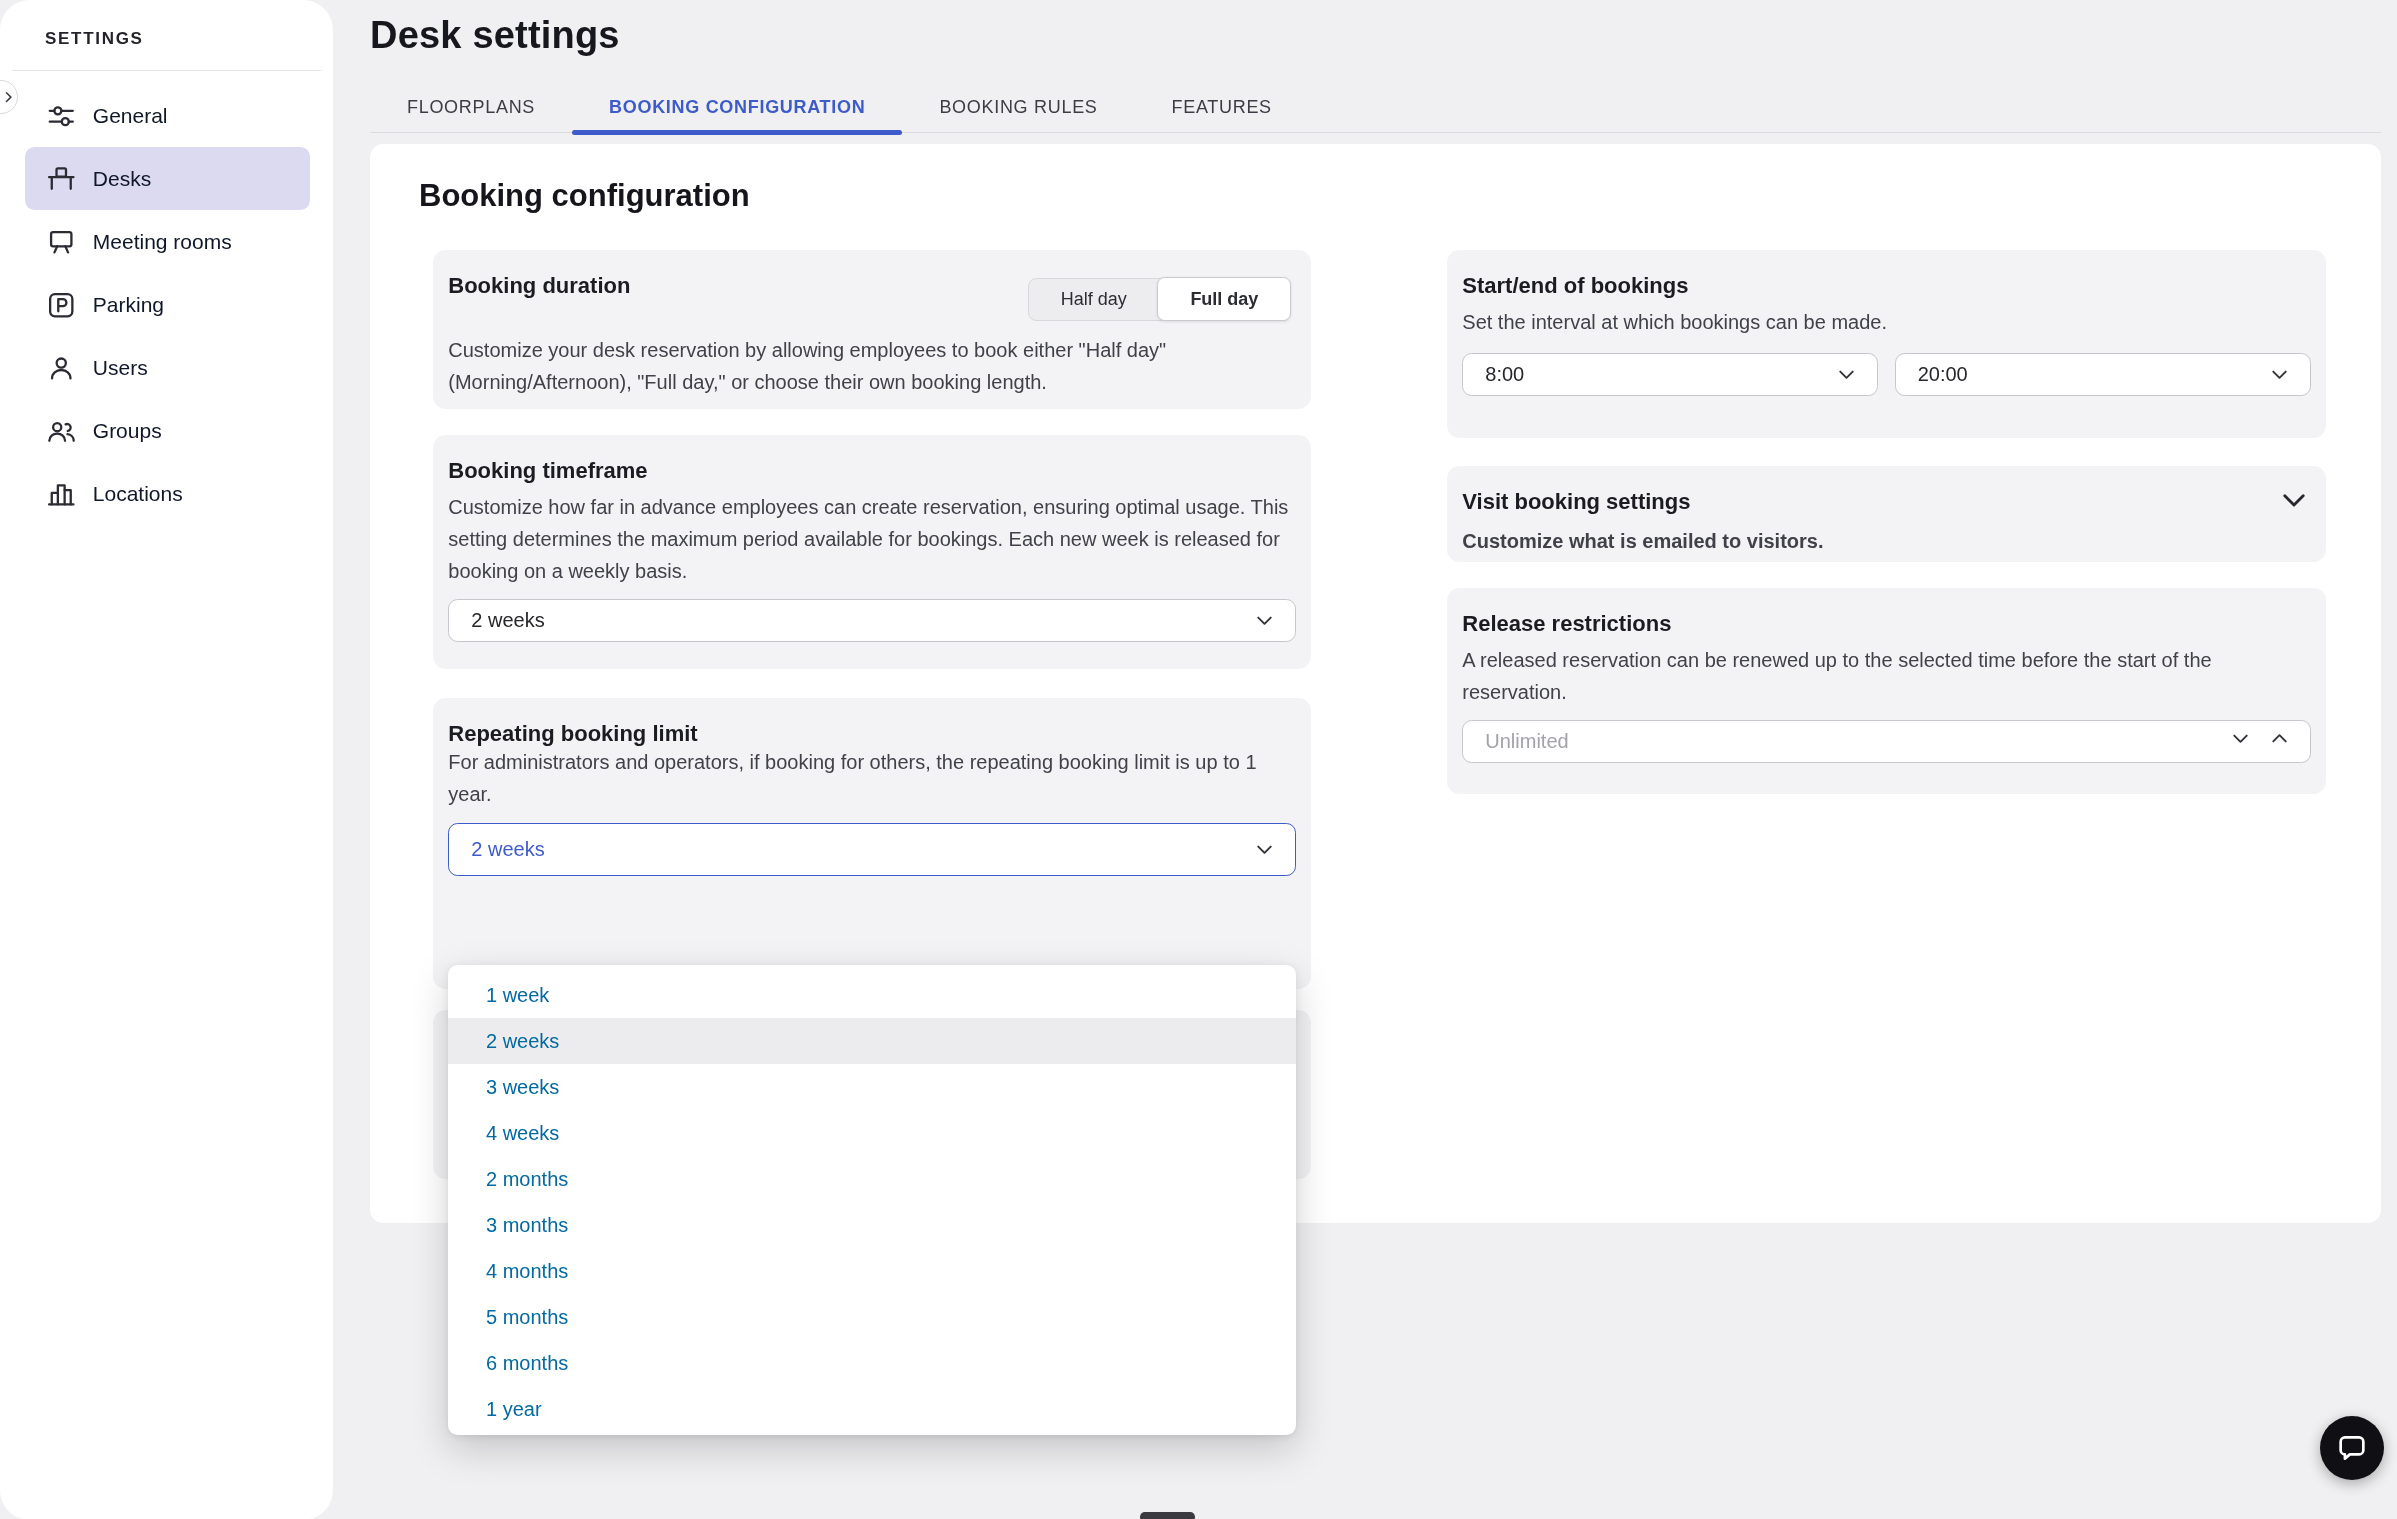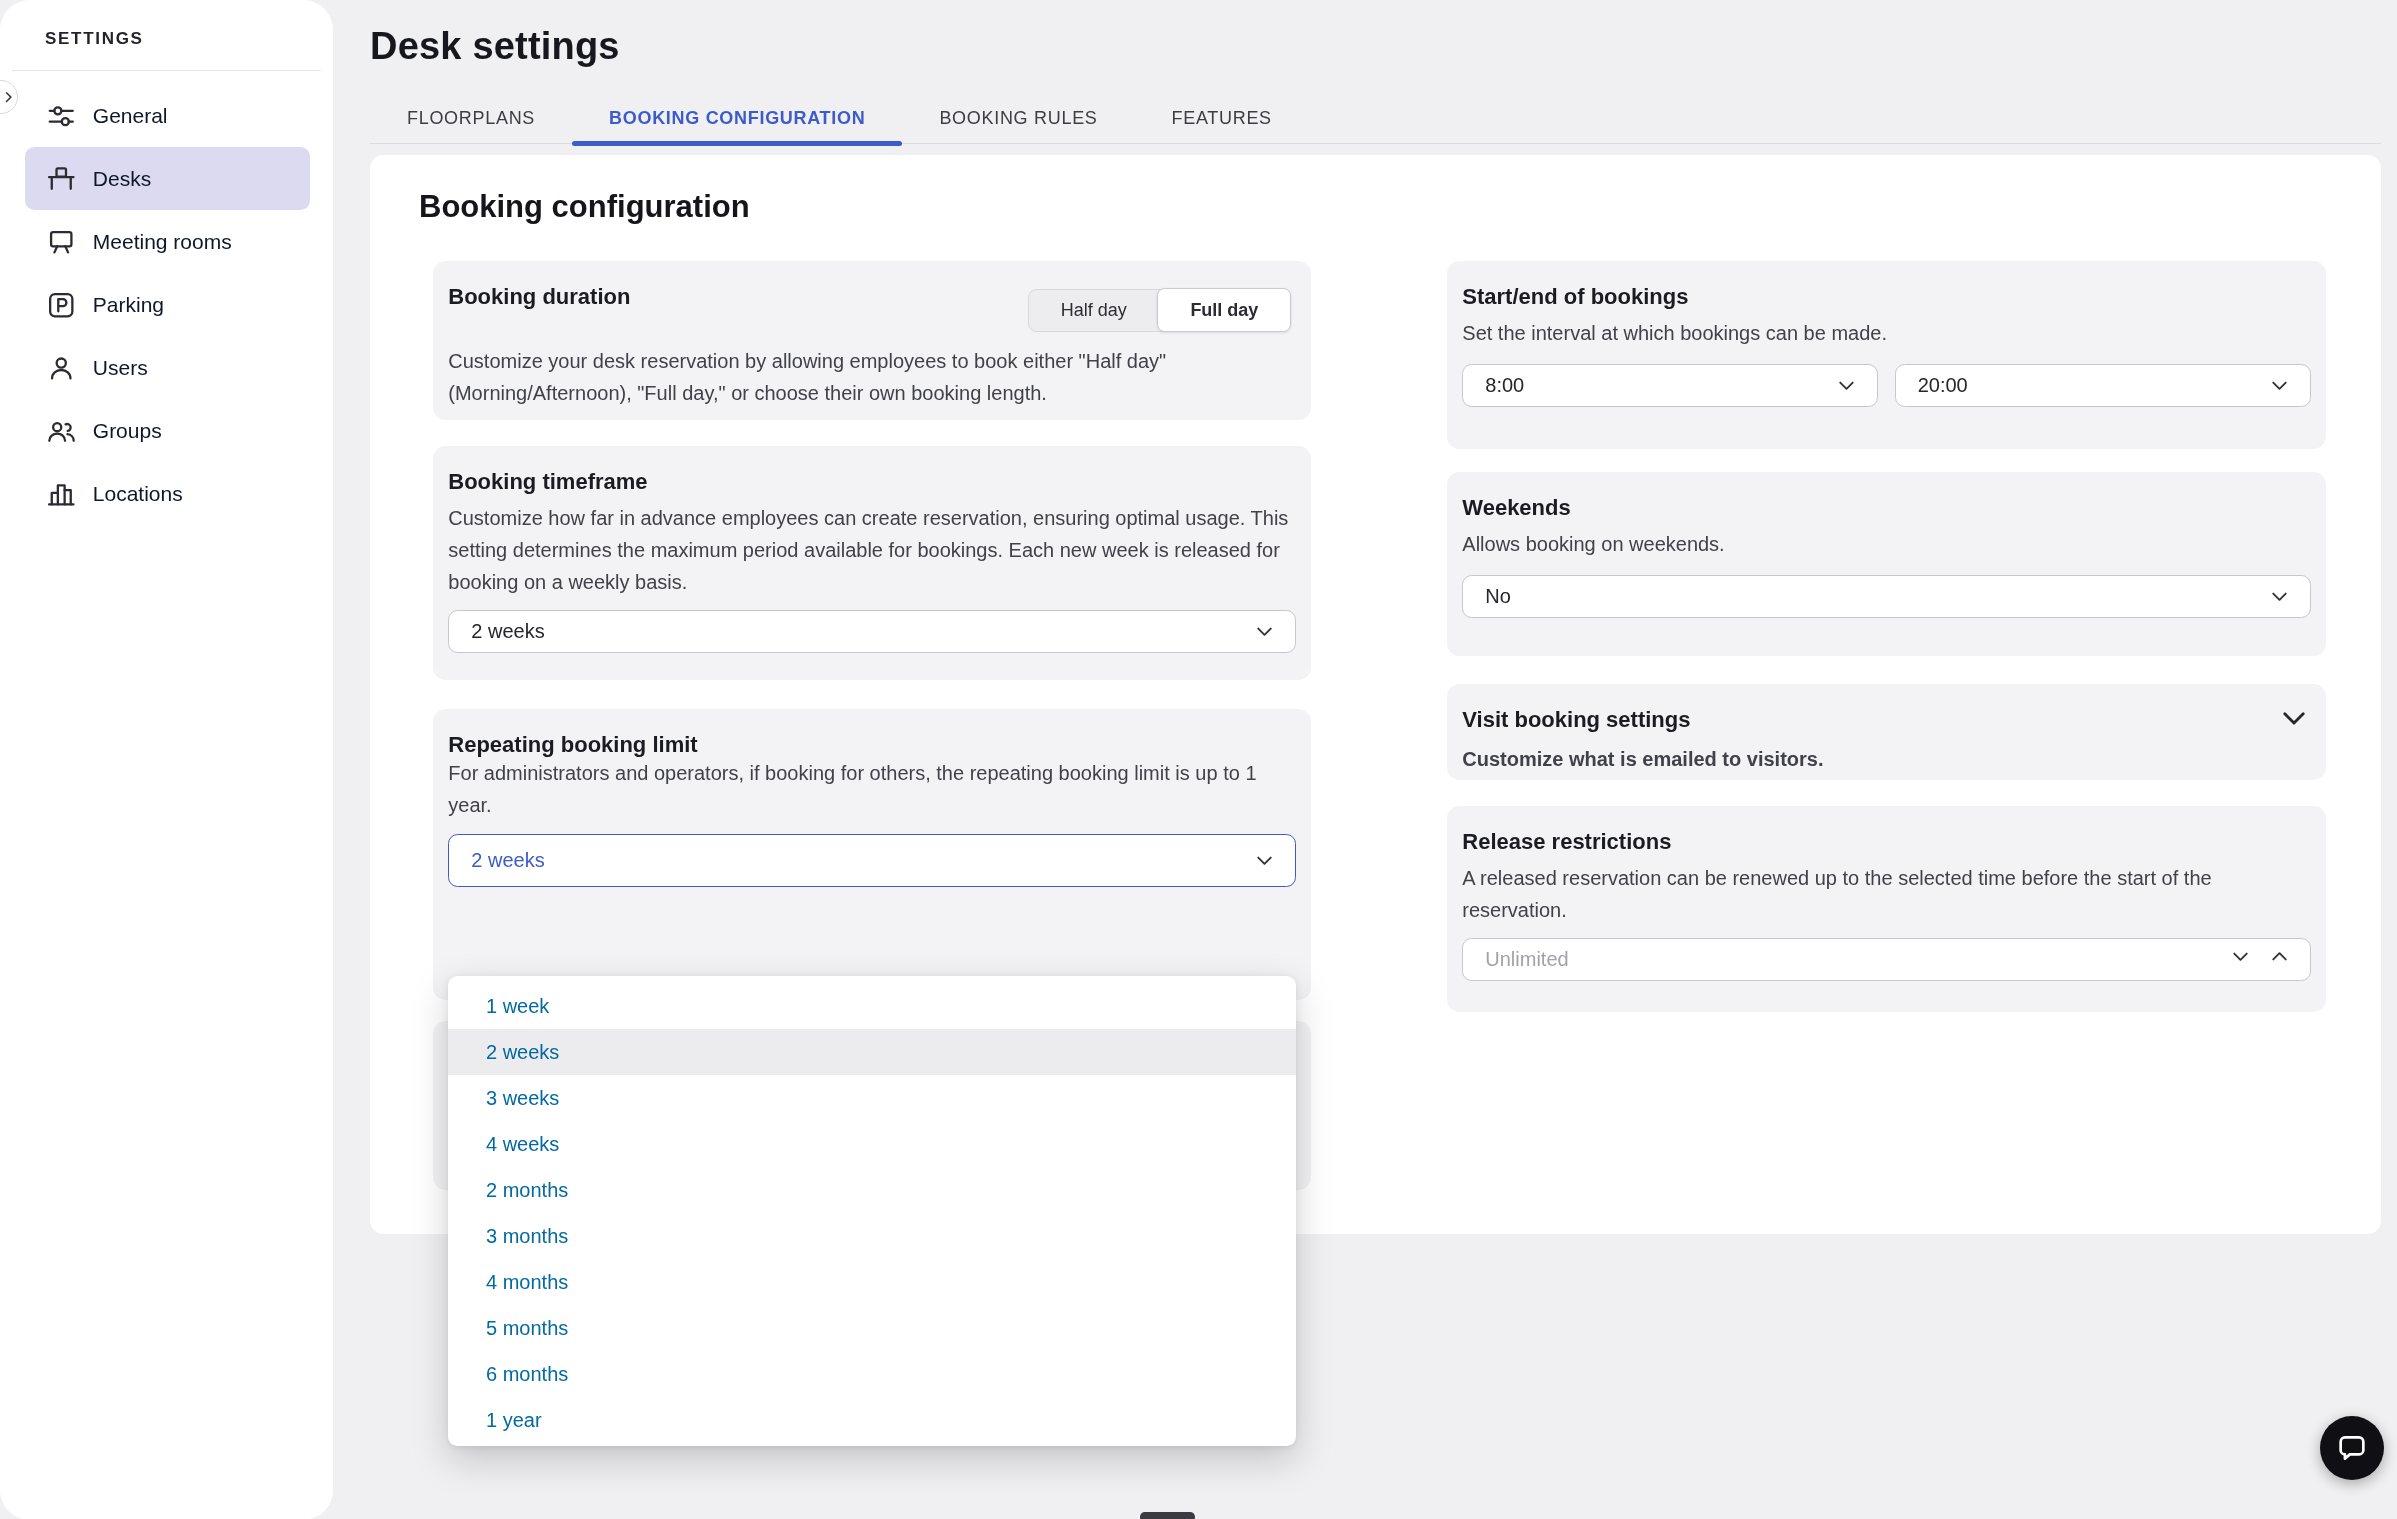--- a/index.html
+++ b/index.html
@@ -21,21 +21,21 @@
   .side-item.active { background:#dcdaf1; }
   .side-item .icon { width:32.5px; height:32.5px; flex:0 0 32.5px; color:#2b2b33; }
   .side-item .icon svg { width:32.5px; height:32.5px; display:block; }
   .side-label { font-size:21px; color:#0f172a; }
   .collapse-btn { position:absolute; left:-16.3px; top:80px; width:34px; height:34px; border-radius:50%;
     background:#fff; border:1.4px solid #d9d9de; z-index:8; display:flex; align-items:center; justify-content:center; padding-left:14.3px; cursor:pointer; }
   .collapse-btn svg { width:16.3px; height:16.3px; color:#3a3a42; }
 
   
   .main { position:absolute; left:333px; top:0; right:0; bottom:0; }
-  .page-inner { margin-left:37px; width:2011px; padding-top:25px; }
+  .page-inner { margin-left:37px; width:2011px; padding-top:14px; }
   .page-title { font-size:38px; font-weight:700; color:#17171e; letter-spacing:0.2px; }
 
   .tabs { display:flex; margin-top:25px; border-bottom:1.9px solid #dbdbdf; position:relative; }
   .tab { padding:0 37px; height:50px; display:flex; align-items:center; font-size:18px; font-weight:500;
     letter-spacing:0.7px; color:#3c3c44; position:relative; cursor:pointer; white-space:nowrap; }
   .tab.active { color:#3d5bc9; font-weight:700; }
   .tab.active::after { content:""; position:absolute; left:0; right:0; bottom:-2.9px; height:4.8px; background:#3d5bc9; border-radius:2.9px; }
 
   .panel { margin-top:10.5px; width:2011px; height:1079px; background:#fff; border-radius:13.4px; position:relative; }
   .panel-title { position:absolute; left:49px; top:34px; font-size:31px; font-weight:700; color:#15151b; }
@@ -266,32 +266,20 @@
               <span>20:00</span>
               <span class="chev">
                 <svg viewBox="0 0 24 24" fill="none" stroke="currentColor" stroke-width="2" stroke-linecap="round" stroke-linejoin="round">
                     <polyline points="5.5 9 12 15.5 18.5 9"></polyline>
                   </svg>
               </span>
             </div>
           </div>
         </div>
 
-        <div class="card card-weekends">
-          <div class="card-title">Weekends</div>
-          <div class="card-desc">Allows booking on weekends.</div>
-          <div class="select mt16">
-            <span>No</span>
-            <span class="chev">
-              <svg viewBox="0 0 24 24" fill="none" stroke="currentColor" stroke-width="2" stroke-linecap="round" stroke-linejoin="round">
-                  <polyline points="5.5 9 12 15.5 18.5 9"></polyline>
-                </svg>
-            </span>
-          </div>
-        </div>
 
         <div class="card card-visit">
           <div class="visit-head">
             <div class="card-title">Visit booking settings</div>
             <span class="big-chev">
               <svg viewBox="0 0 24 24" fill="none" stroke="currentColor" stroke-width="2" stroke-linecap="round" stroke-linejoin="round">
                   <polyline points="5.5 9 12 15.5 18.5 9"></polyline>
                 </svg>
             </span>
           </div>

